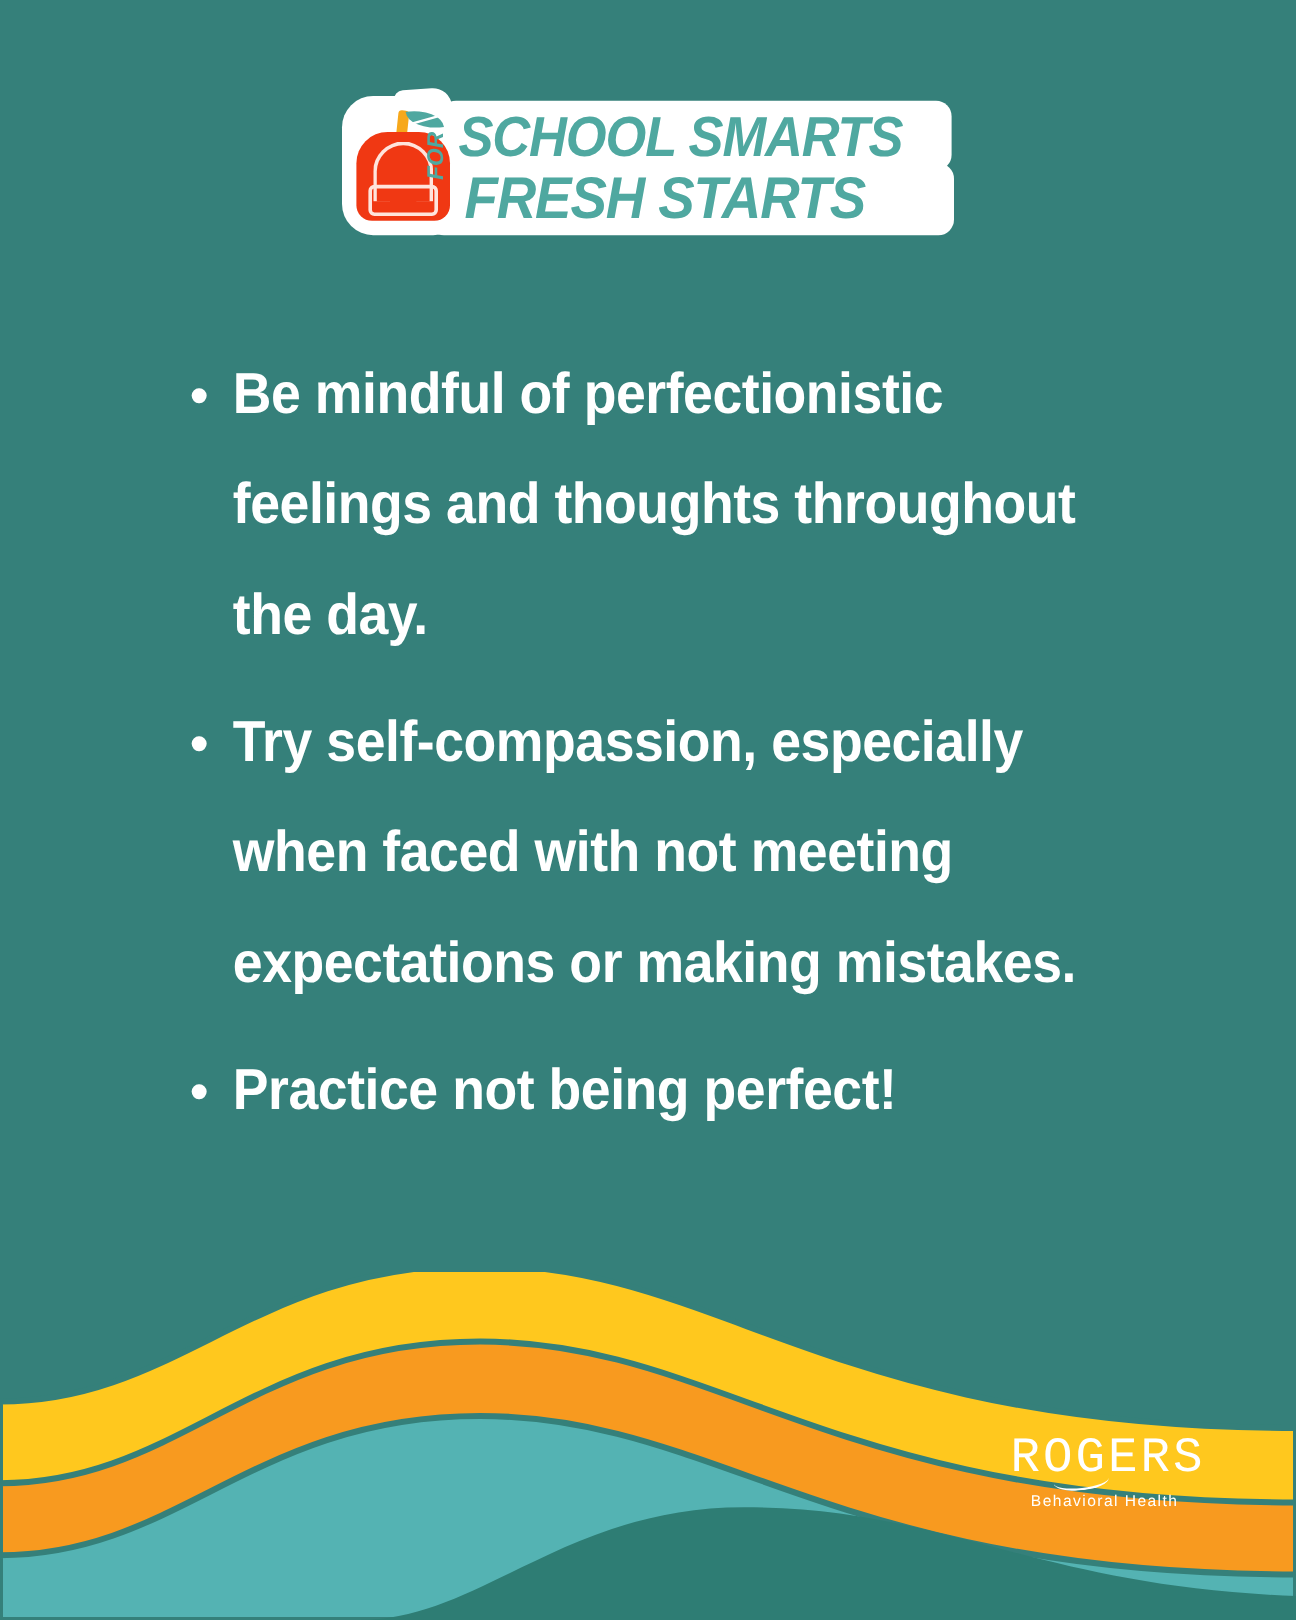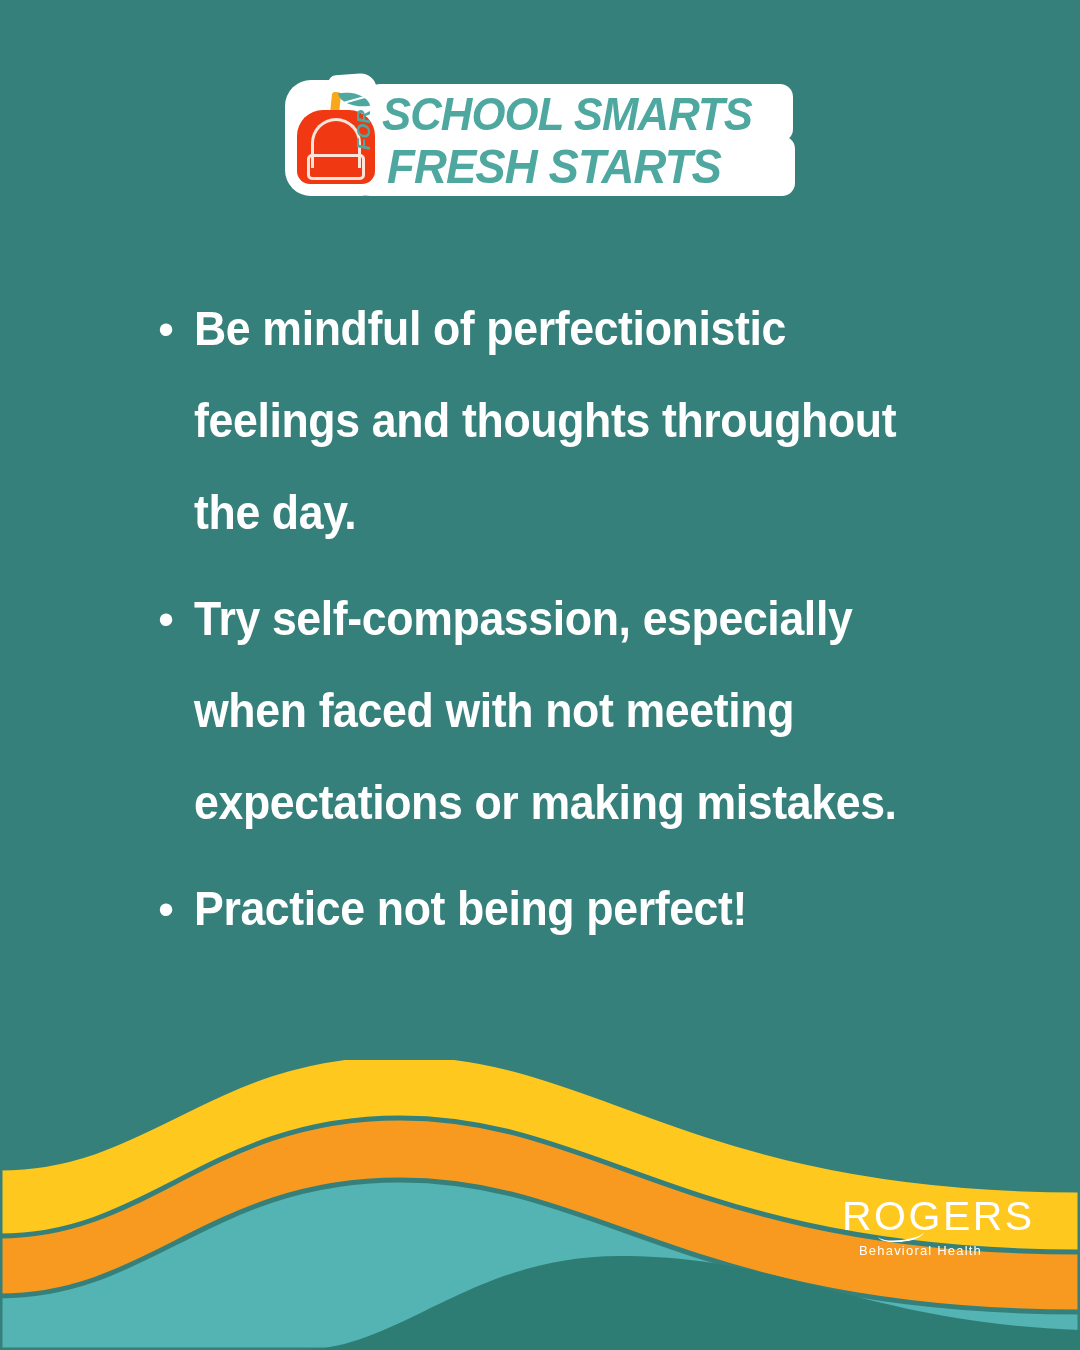--- a/index.html
+++ b/index.html
@@ -228,21 +228,21 @@
     left: 842px;
     top: 1196px;
     width: 190px;
     height: 66px;
   }
   #rogers-wordmark {
     position: absolute;
     left: 0;
     top: 0;
     color: #FFFFFF;
-    font-family: Liberation Sans, sans-serif;
+    font-family: Liberation Mono, monospace;
     font-weight: normal;
     font-size: 41px;
     line-height: 41px;
     letter-spacing: 2.5px;
     white-space: nowrap;
   }
   #rogers-swoosh {
     position: absolute;
     left: 36px;
     top: 30px;

